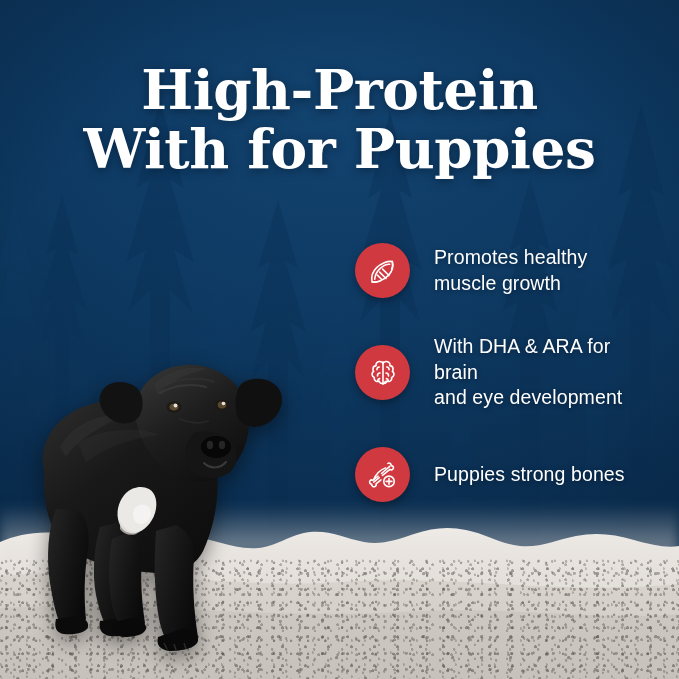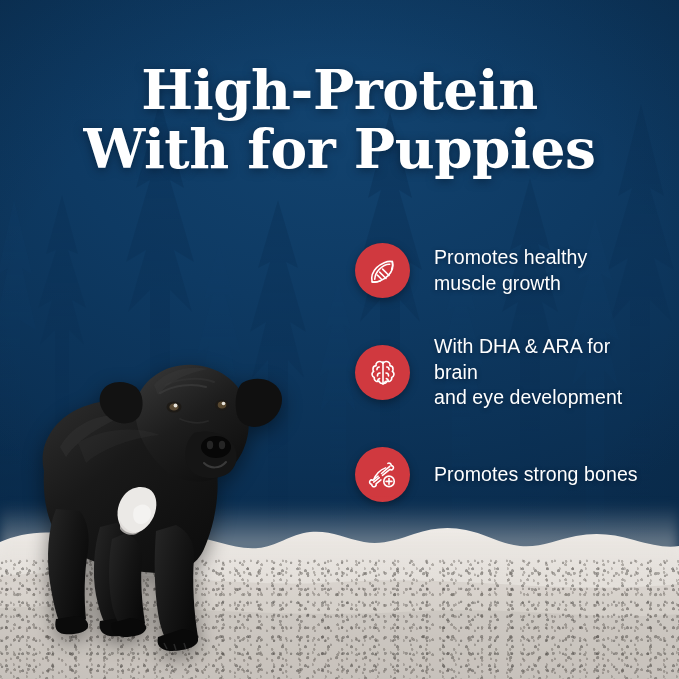--- a/index.html
+++ b/index.html
@@ -236,21 +236,21 @@
             <path d="M33 12.5 22 22"></path>
             <path d="M17.5 25.5 10.5 31c-1.3-.8-3-.5-3.9.8-1.3 1.9.1 4.5 2.4 4.5-.4 2.4 2.1 4.2 4.3 3.1 1.3-.7 1.9-2.3 1.4-3.7l6.6-5.2"></path>
             <path d="M11.5 33.5 19 27.5"></path>
             <path d="M27.5 14.5c-3.6 1.2-7 3.3-9.8 6.1s-4.9 6.2-6.1 9.8"></path>
             <circle cx="32" cy="32.5" r="7"></circle>
             <path d="M32 28.6v7.8"></path>
             <path d="M28.1 32.5h7.8"></path>
           </svg>
         </span>
       </div>
-      <div class="feature-text">Promotes strong bones</div>
+      <div class="feature-text">Puppies strong bones</div>
     </div>
 
   </div>
 
   <div class="ground">
     <div class="ground-shape">
       <svg viewBox="0 0 679 175" preserveAspectRatio="none" aria-hidden="true">
         <defs>
           <linearGradient id="sandGrad" x1="0" y1="0" x2="0" y2="1">
             <stop offset="0%" stop-color="#f3f0ec"></stop>

